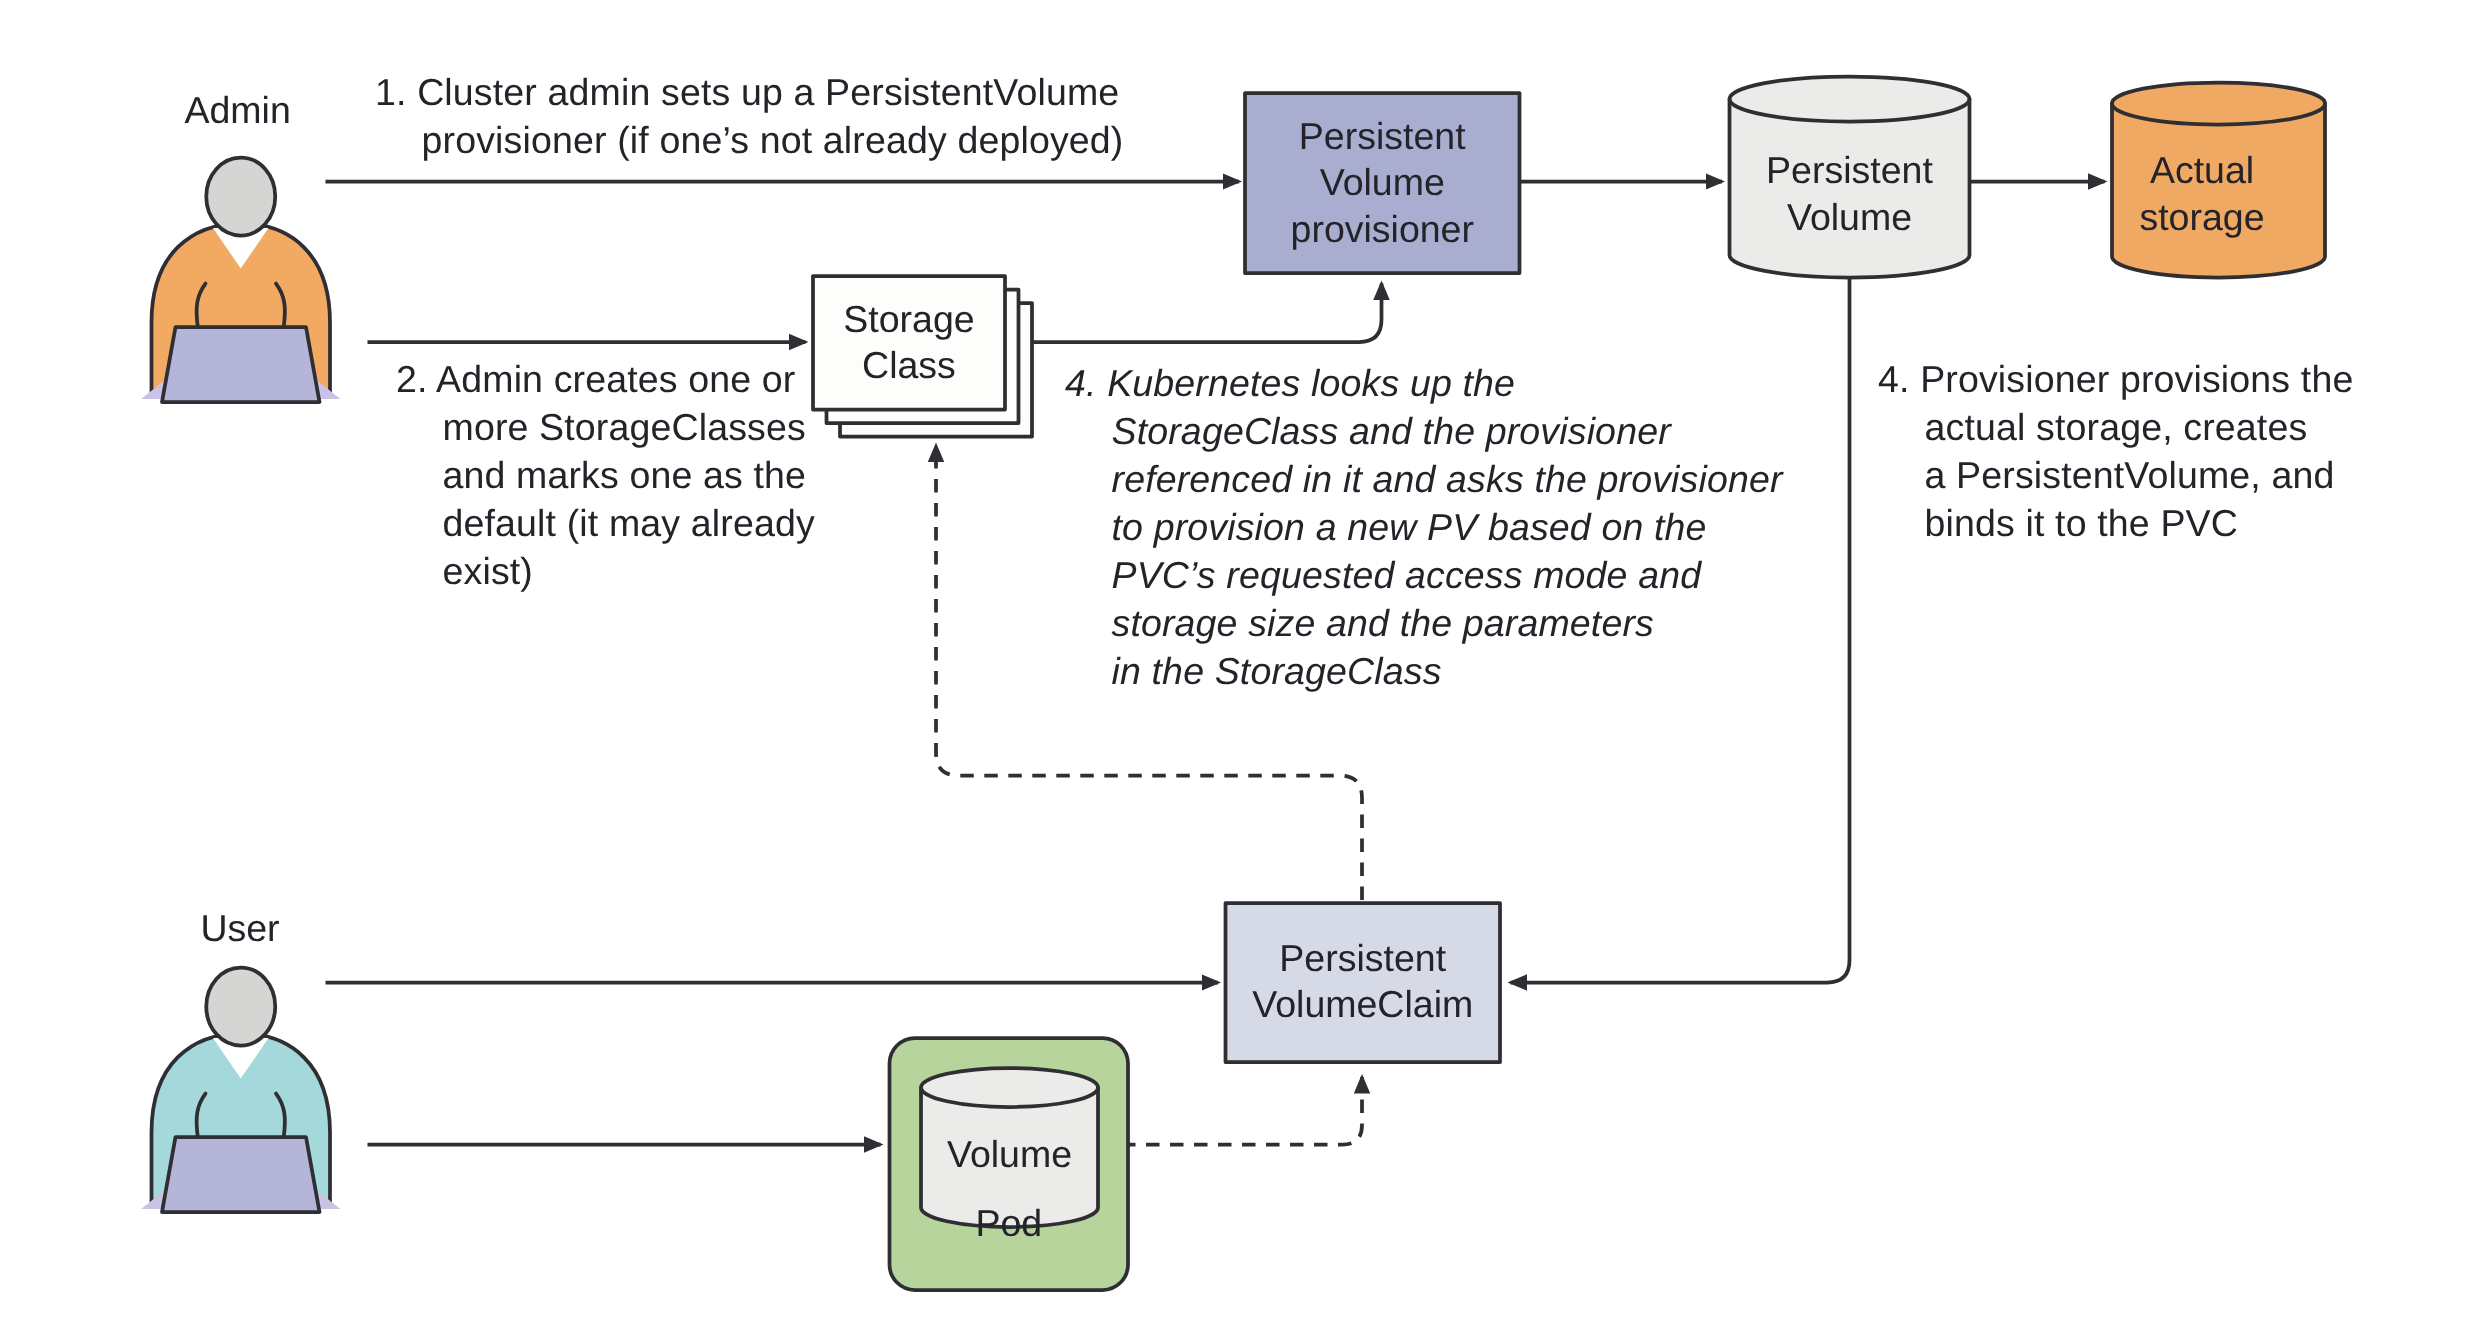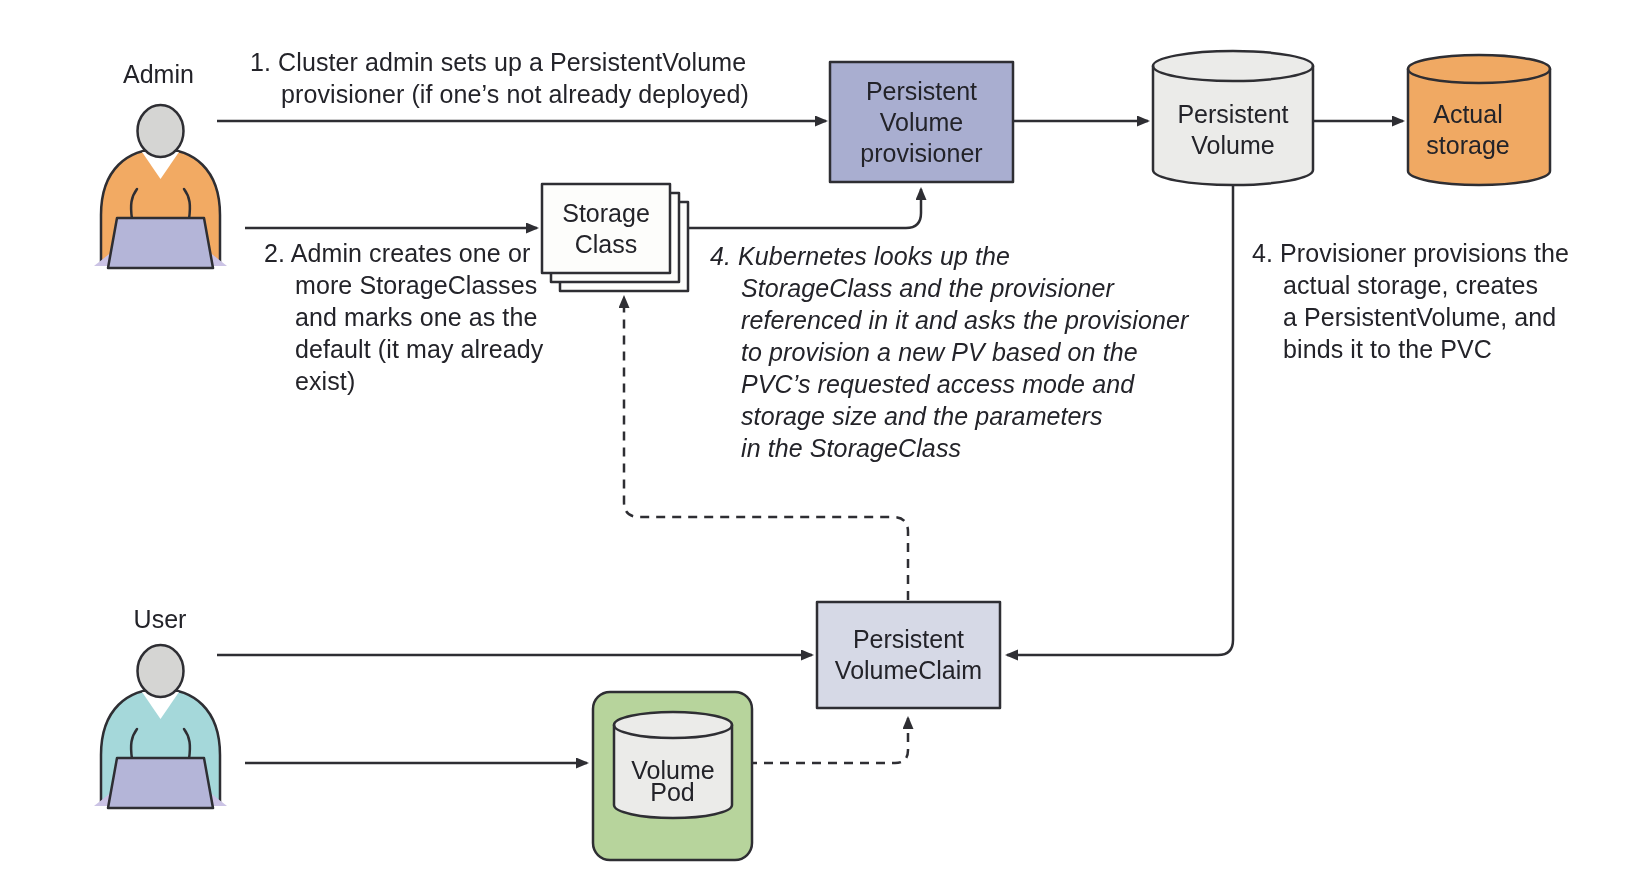--- a/index.html
+++ b/index.html
@@ -136,15 +136,15 @@
 provisioner</div>
   <div class="nodelabel" style="left:1153px;top:80px;width:160px;height:100px;">Persistent
 Volume</div>
   <div class="nodelabel" style="left:1408px;top:80px;width:120px;height:100px;">Actual
 storage</div>
   <div class="nodelabel" style="left:542px;top:184px;width:128px;height:89px;">Storage
 Class</div>
   <div class="nodelabel" style="left:817px;top:602px;width:183px;height:106px;">Persistent
 VolumeClaim</div>
   <div class="nodelabel" style="left:614px;top:722px;width:118px;height:96px;">Volume</div>
-  <div class="nodelabel" style="left:593px;top:778px;width:159px;height:28px;">Pod</div>
+  <div class="nodelabel" style="left:593px;top:802px;width:159px;height:28px;">Pod</div>
 
 </div>
 
 </body></html>

